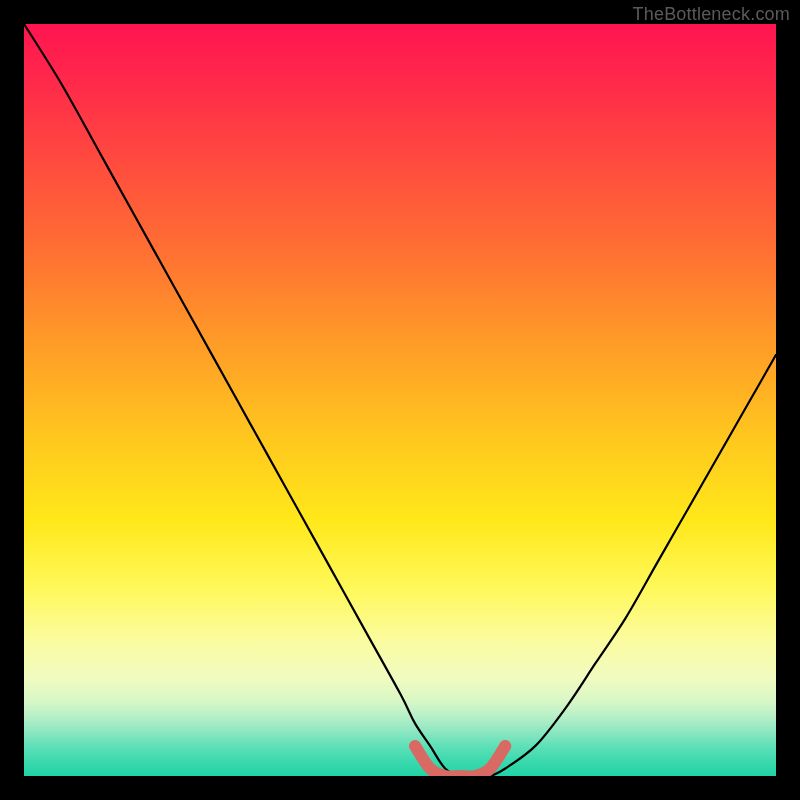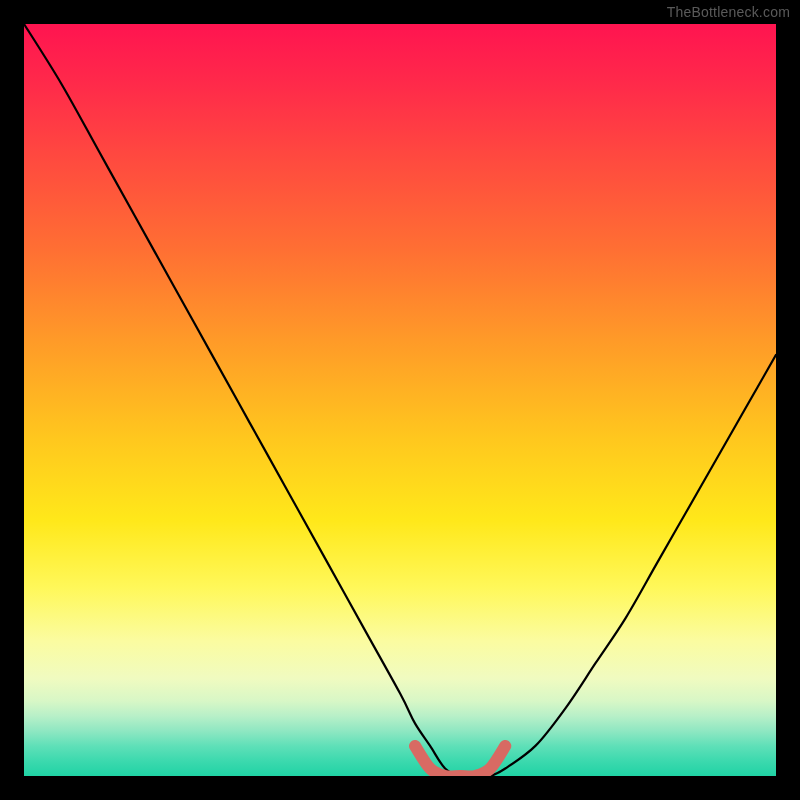--- a/index.html
+++ b/index.html
@@ -14,21 +14,21 @@
   .frame {
     position: relative;
     width: 800px;
     height: 800px;
     background: #000;
   }
   .watermark {
     position: absolute;
     top: 4px;
     right: 10px;
-    font-size: 14px;
+    font-size: 18px;
     font-weight: 500;
     color: #5a5a5a;
     letter-spacing: 0.2px;
     z-index: 10;
   }
   .plot-area {
     position: absolute;
     left: 24px;
     top: 24px;
     width: 752px;

